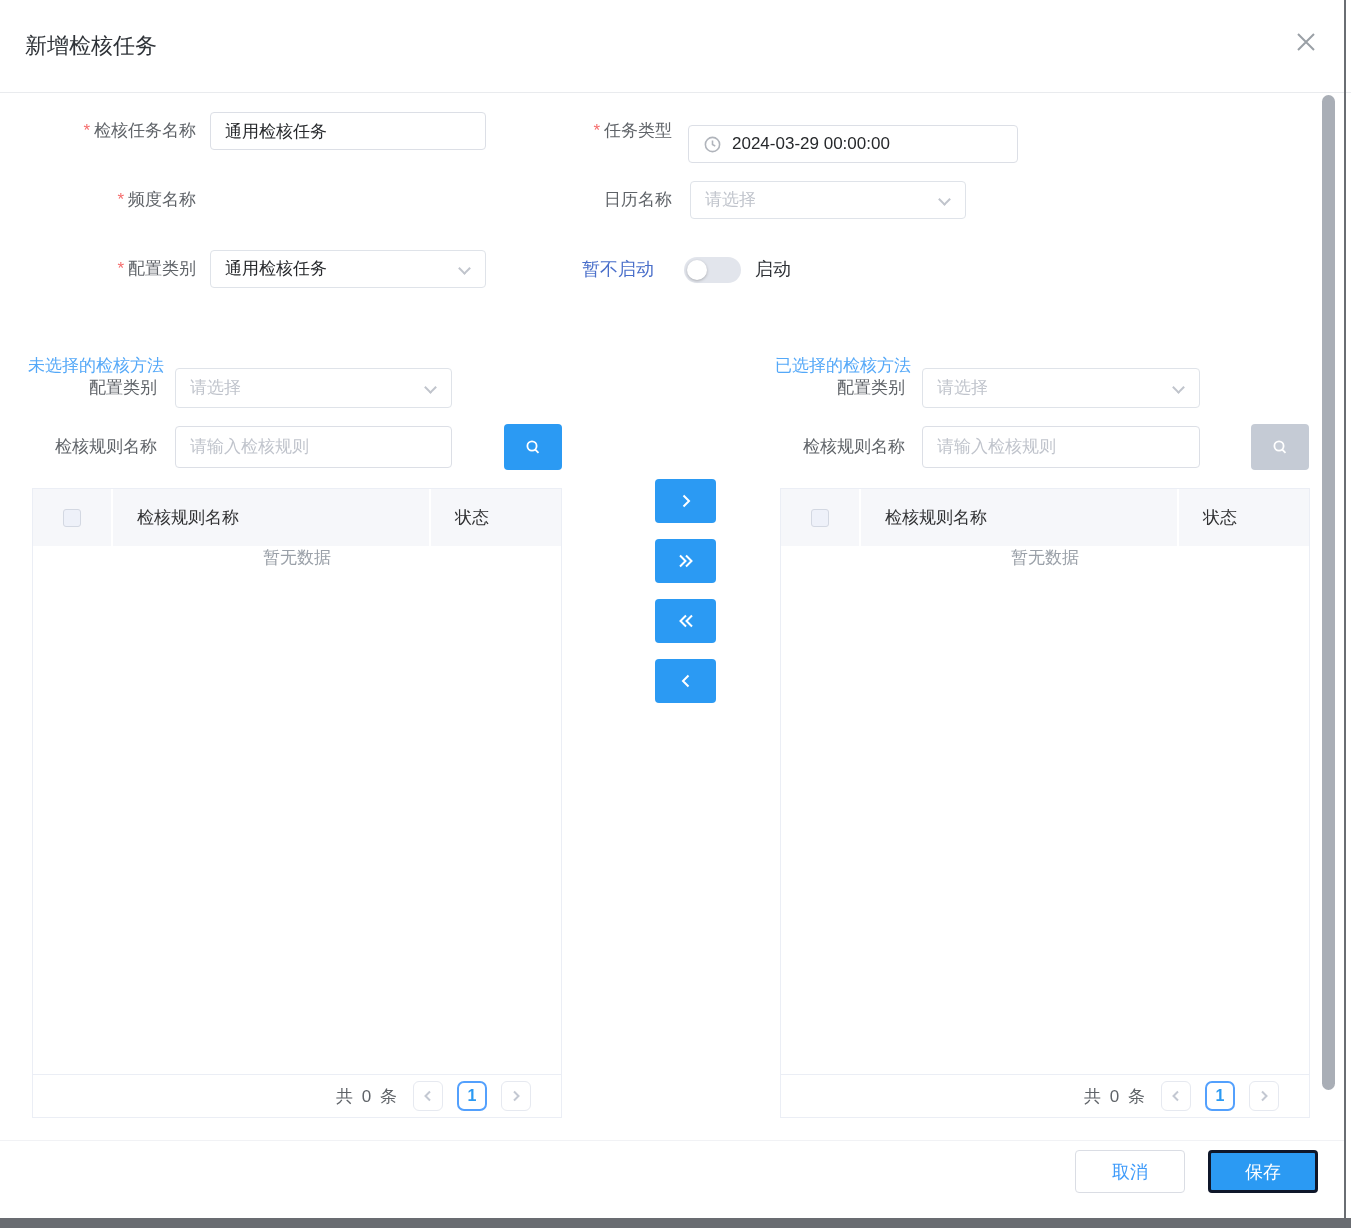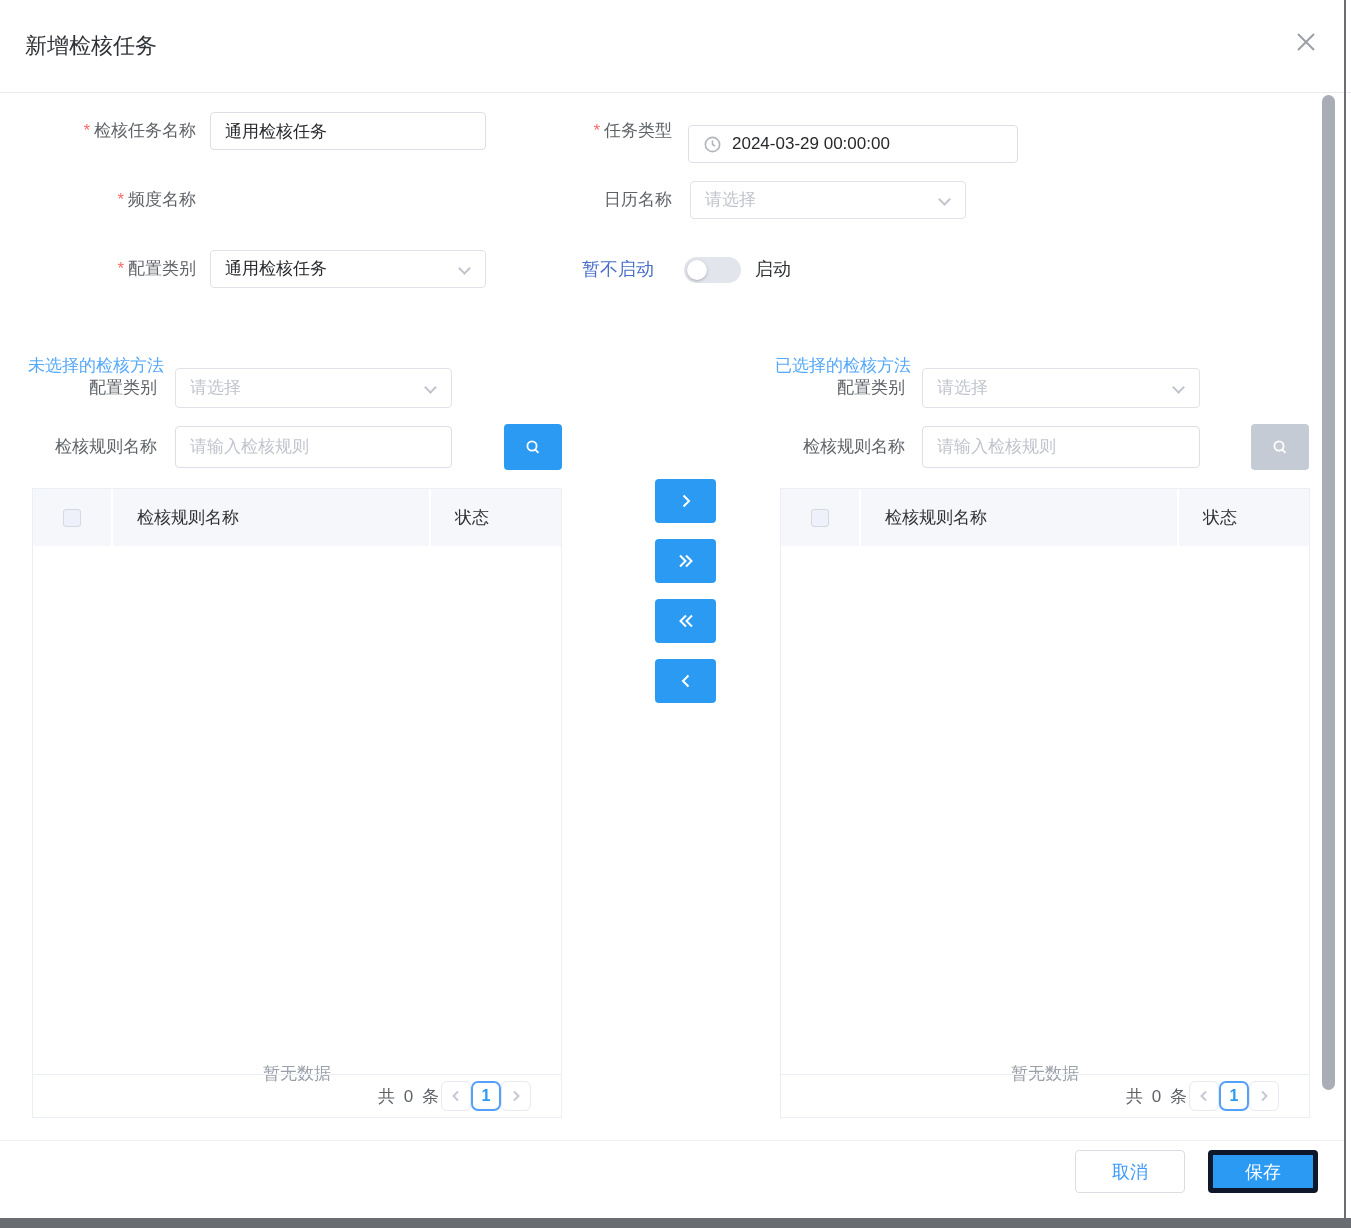--- a/index.html
+++ b/index.html
@@ -48,40 +48,40 @@
   .search-btn.disabled { background:#c5cbd5; cursor:default; }
 
   
   .xtable { position:absolute; top:488px; width:530px; height:630px; border:1px solid #ebeef5; background:#fff; }
   .thead { position:absolute; left:0; top:0; width:100%; height:57px; background:#f6f7fa; display:flex; }
   .th { display:flex; align-items:center; font-size:17px; color:#303133; border-right:2px solid #fff; }
   .th-check { width:80px; justify-content:center; }
   .th-name { width:318px; padding-left:24px; }
   .th-status { width:128px; padding-left:24px; border-right:none; }
   .cbox { width:18px; height:18px; border:1px solid #d3d8e2; border-radius:3px; background:#eef1f9; cursor:pointer; }
-  .tbody { position:absolute; left:0; top:66px; width:100%; height:530px; display:flex; align-items:flex-end; justify-content:center; }
+  .tbody { position:absolute; left:0; top:57px; width:100%; height:530px; display:flex; align-items:flex-start; justify-content:center; }
   .empty { font-size:17px; color:#9aa0a8; }
   .pager { position:absolute; left:0; bottom:0; width:100%; height:43px; border-top:1px solid #ebeef5;
-           display:flex; align-items:center; justify-content:flex-end; padding-right:30px; }
+           display:flex; align-items:center; justify-content:flex-end; padding-right:30px; gap:14px; }
   .total { font-size:17px; color:#5f6368; letter-spacing:2px; }
   .pg-btn { width:30px; height:30px; border:1px solid #e6e9f0; border-radius:6px; background:#fff;
             display:flex; align-items:center; justify-content:center; cursor:pointer; }
   .pg-cur { width:30px; height:30px; border:2px solid #53a0fd; border-radius:7px; background:#fff; color:#2b9af3;
             font-size:16px; font-weight:bold; display:flex; align-items:center; justify-content:center; cursor:default; }
 
   
   .tr-btn { position:absolute; left:655px; width:61px; height:44px; border:none; border-radius:4px; background:#2b9af3;
             display:flex; align-items:center; justify-content:center; cursor:pointer; }
 
   
   .ftr-line { position:absolute; left:0; top:1140px; width:1344px; height:1px; background:#f1f2f5; }
   .btn { position:absolute; top:1150px; width:110px; height:43px; border-radius:4px; font-size:18px;
          font-family:Liberation Sans, sans-serif; cursor:pointer; }
   .btn-cancel { left:1075px; background:#fff; border:1px solid #dadde4; color:#3f9bfa; }
-  .btn-save { left:1208px; background:#2b9af3; border:5px solid #0f172a; color:#fff; }
+  .btn-save { left:1208px; background:#2b9af3; border:3px solid #0f172a; color:#fff; }
 </style>
 </head>
 <body>
 
 <div class="screen">
 
   <div class="dlg-title">新增检核任务</div>
   <div class="dlg-close">
     <svg width="26" height="26" viewBox="0 0 26 26">
         <path d="M5 5 L21 21 M21 5 L5 21" stroke="#9aa0a6" stroke-width="2" fill="none"></path>

